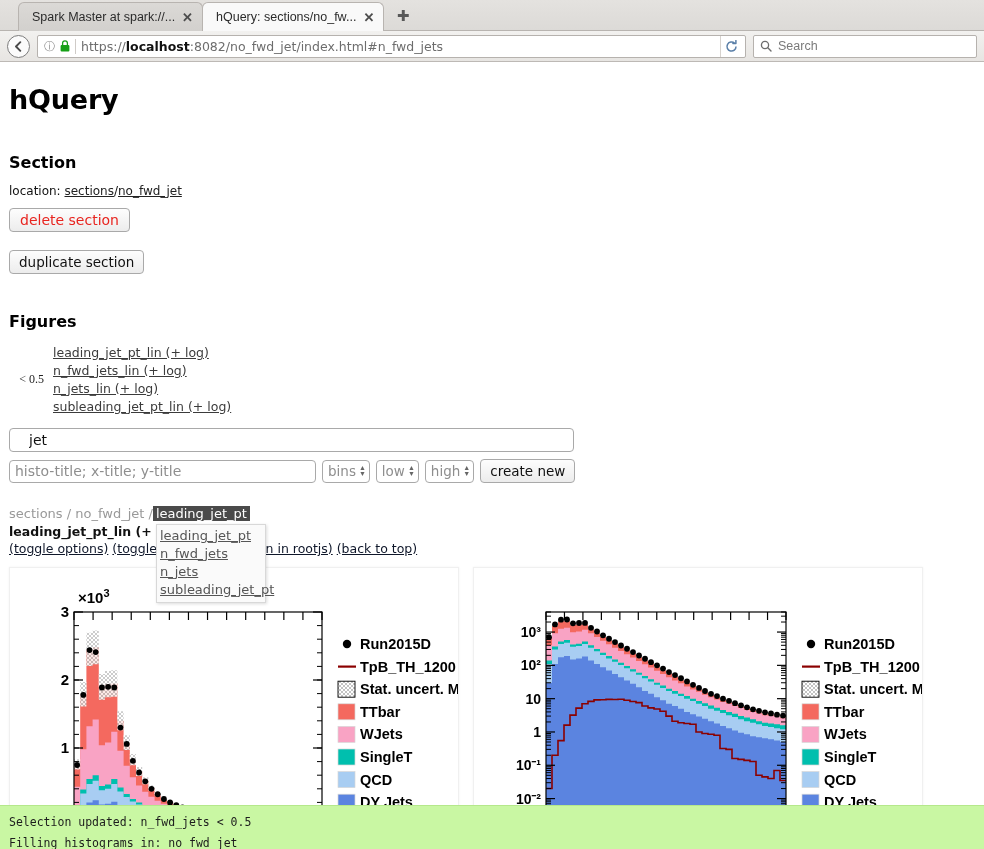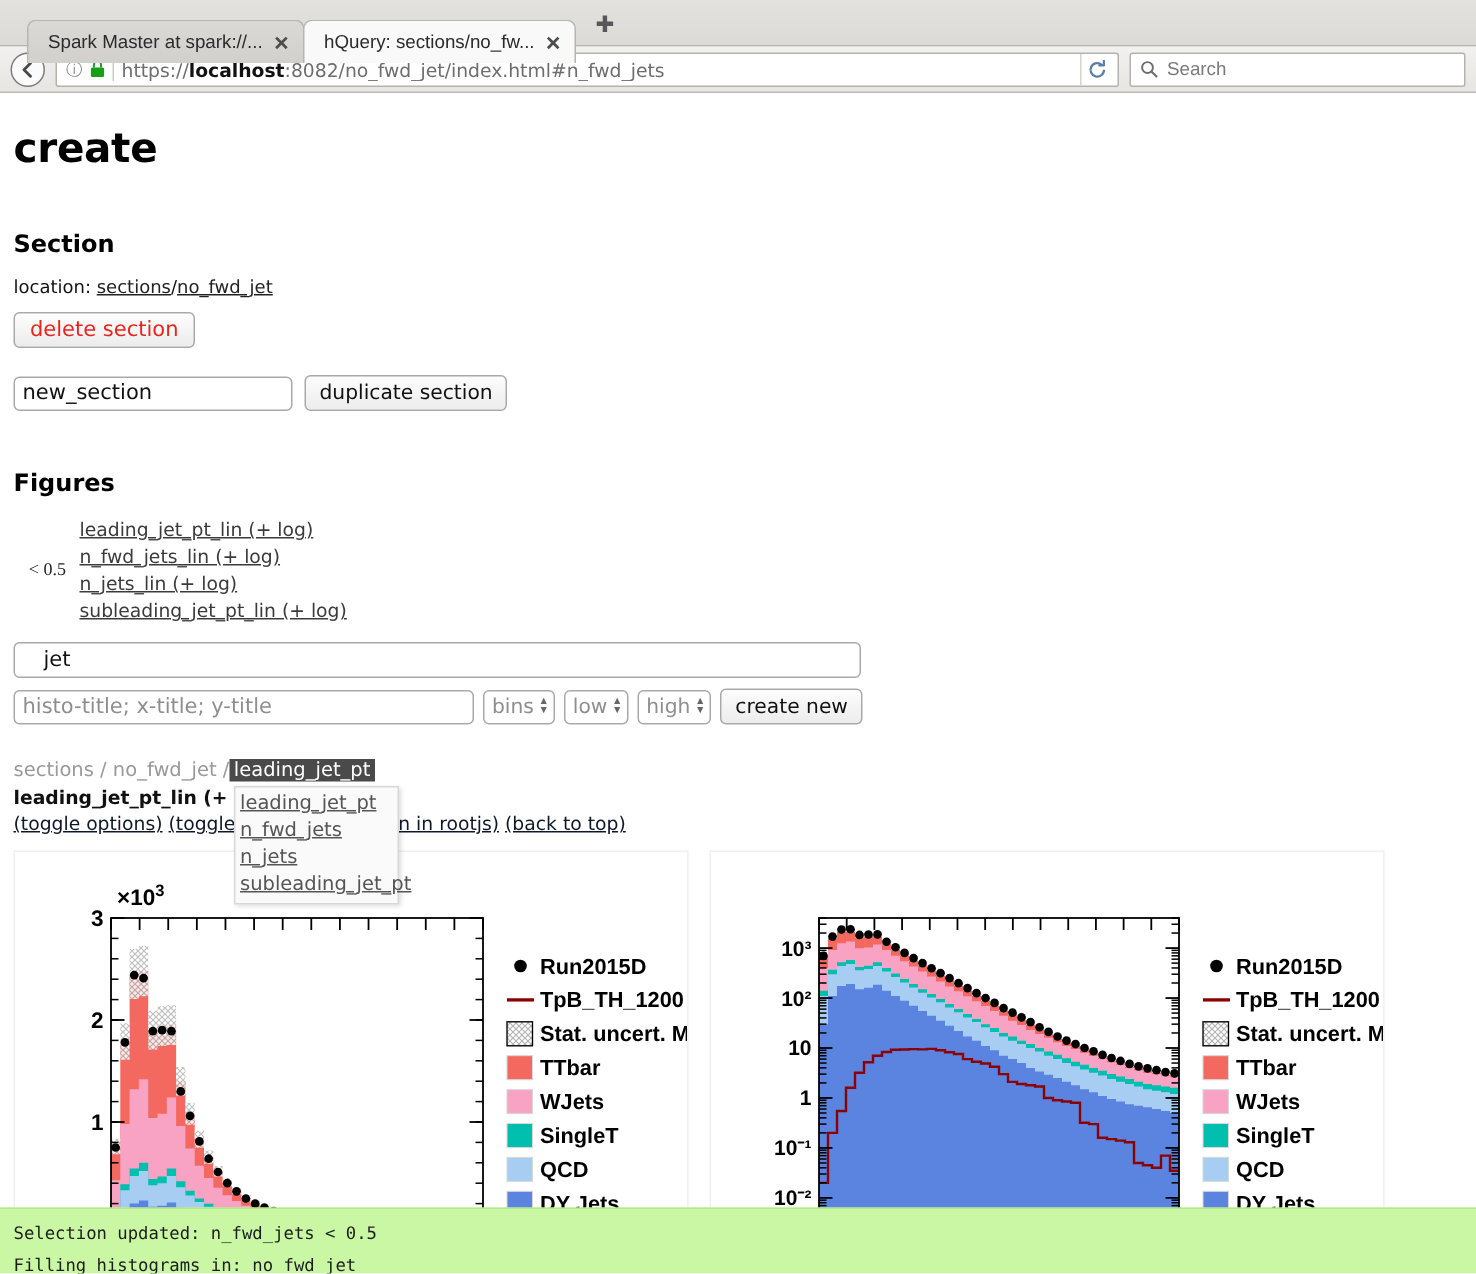--- a/index.html
+++ b/index.html
@@ -16,21 +16,21 @@
   #browser-chrome { background:#e8e6e3; }
   #tabstrip {
     height: 31px; background: linear-gradient(#e4e2df,#dcdad7);
     display:flex; align-items:flex-end; padding-left:18px;
     border-bottom: 1px solid #b8b4b0;
   }
   .tab {
     height: 29px; display:flex; align-items:center; gap:7px;
     padding: 0 9px 0 13px; font-size: 12.5px; color:#2b2b2b;
     border: 1px solid #b8b4b0; border-bottom:none;
-    border-radius: 6px 6px 0 0; position:relative; top:12px;
+    border-radius: 6px 6px 0 0; position:relative; top:1px;
     max-width: 215px; background: linear-gradient(#dbd9d6,#d2d0cd);
   }
   .tab.active { background:#f9f9f9; z-index:2;align-items:center; }
   .tab + .tab { margin-left:-1px; }
   .tab-title { white-space:nowrap; overflow:hidden; text-overflow:clip; }
   .tab-close { font-size: 13px; font-weight:bold; color:#4d4d4d; line-height:1; cursor:pointer;}
   .newtab {
     width:26px; height:26px; display:flex; align-items:center; justify-content:center;
     color:#585858; font-size:15px; margin-left:6px; position:relative; top:-1px; cursor:pointer;
   }
@@ -202,33 +202,32 @@
           <circle cx="5" cy="5" r="3.6" fill="none" stroke="#6d6d6d" stroke-width="1.3"></circle>
           <path d="M7.8 7.8 L11 11" stroke="#6d6d6d" stroke-width="1.4" stroke-linecap="round"></path>
         </svg>
       <span id="search-placeholder">Search</span>
     </div>
   </div>
 </div>
 
 <div id="page">
 
-  <h1 id="page-title">create</h1>
+  <h1 id="page-title">hQuery</h1>
 
   <h2 class="sec-head">Section</h2>
 
   <div class="loc-line">
     <span>location:</span>
     <a href="#">sections</a><span>/</span><a href="#">no_fwd_jet</a>
   </div>
 
   <div><button class="btn" id="delete-section-button">delete section</button></div>
 
   <div id="section-dup-row">
-    <input class="txt" id="new-section-input" value="new_section" style="">
     <button class="btn">duplicate section</button>
   </div>
 
   <h2 class="sec-head">Figures</h2>
 
   <div id="figures-list">
     <div id="figures-cut">&lt; 0.5</div>
     <div id="figures-links">
       <a href="#">leading_jet_pt_lin (+ log)</a>
       <a href="#">n_fwd_jets_lin (+ log)</a>

